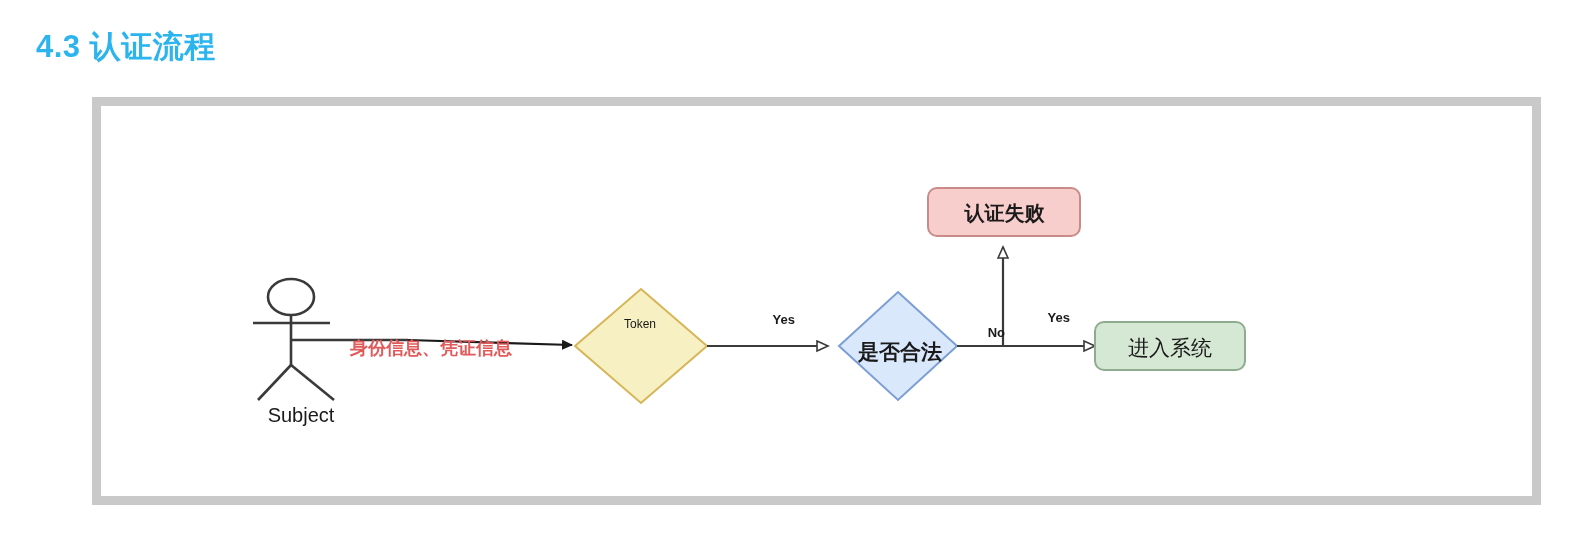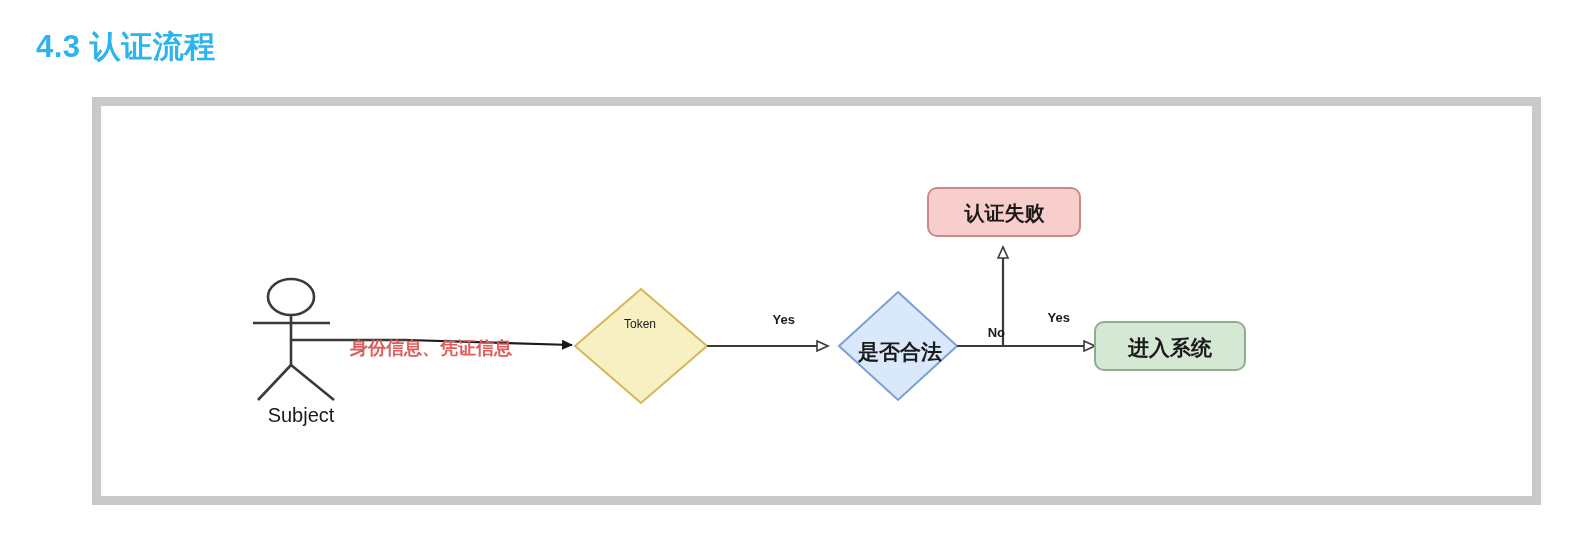--- a/index.html
+++ b/index.html
@@ -67,21 +67,21 @@
     top: 200px;
     width: 145px;
     font-size: 20px;
     font-weight: bold;
   }
   #label-enter {
     left: 1096px;
     top: 334px;
     width: 148px;
     font-size: 21px;
-    font-weight: bold;
+    font-weight: normal;
   }
   #label-actor {
     left: 246px;
     top: 404px;
     width: 110px;
     font-size: 20px;
   }
   #label-credentials {
     left: 350px;
     top: 336px;

